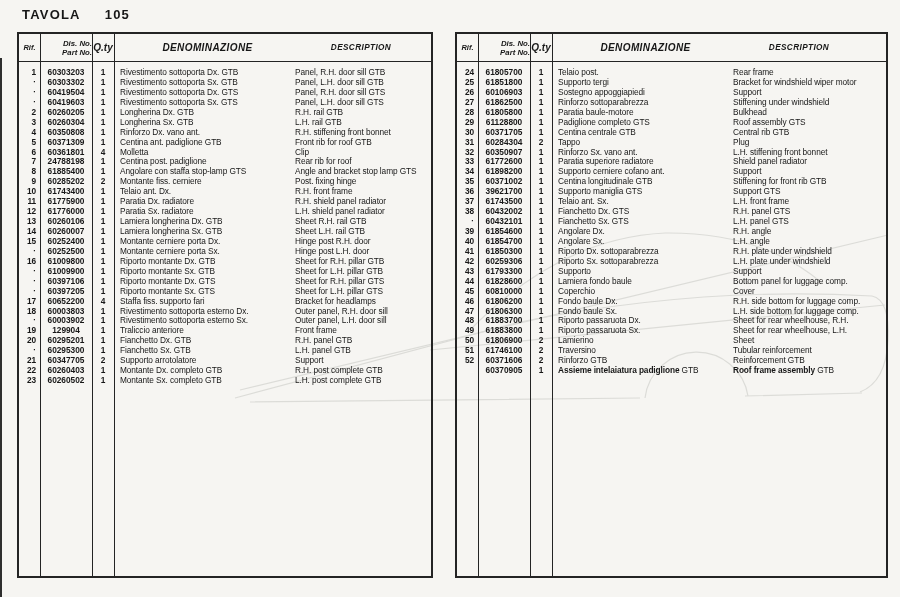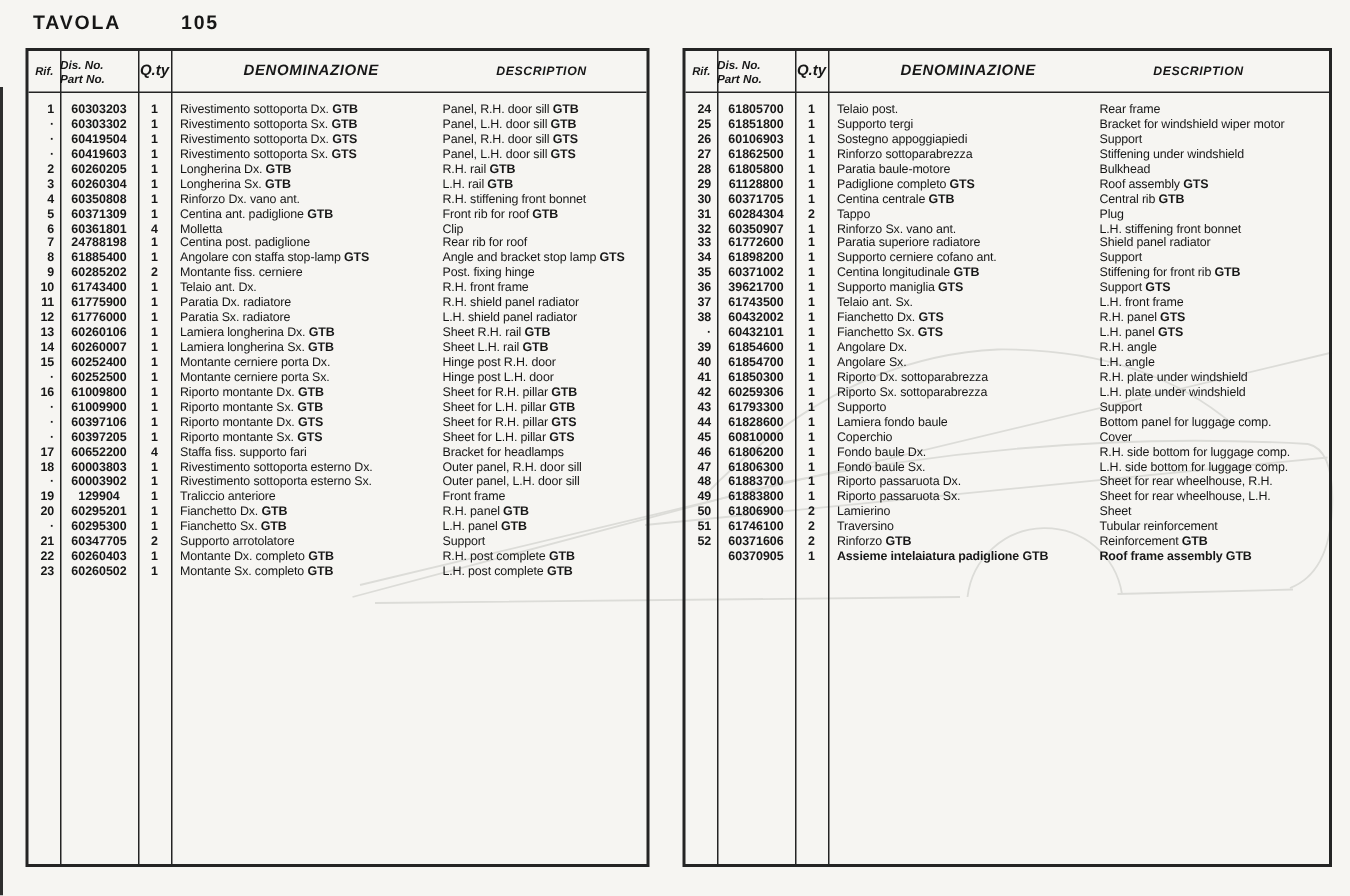--- a/index.html
+++ b/index.html
@@ -10,48 +10,48 @@
   }
   html,body{margin:0;padding:0;}
   body{
     width:900px;height:597px;position:relative;overflow:hidden;
     background:var(--paper);
     font-family:"Liberation Sans", sans-serif;
     color:var(--ink);
     -webkit-font-smoothing:antialiased;
   }
   .scan-edge{position:absolute;left:0;top:58px;width:2px;height:539px;background:#2e2e2e;}
-  .page-title{position:absolute;left:22px;top:7px;display:flex;gap:40px;
+  .page-title{position:absolute;left:22px;top:7px;display:flex;gap:24px;
     font-size:13px;font-weight:700;letter-spacing:1.2px;}
   .watermark{position:absolute;left:0;top:0;width:900px;height:597px;pointer-events:none;}
 
   .ptable{position:absolute;top:32px;height:546px;border:2px solid var(--line);
     box-sizing:border-box;background:transparent;}
   .ptable.left{left:17px;width:416px;}
   .ptable.right{left:455px;width:433px;}
 
   .vline{position:absolute;top:0;bottom:0;width:1px;background:var(--line);}
   .vl-rif{left:21px;} .vl-part{left:73px;} .vl-qty{left:95px;}
 
   .thead{position:absolute;left:0;top:0;right:0;height:27px;border-bottom:1px solid var(--line);
     font-style:italic;font-weight:700;padding-left:36px;}
   .th-rif{position:absolute;left:0;width:21px;top:0;height:100%;display:flex;align-items:center;justify-content:center;font-size:7.5px;}
-  .th-dis{position:absolute;left:21px;width:52px;top:0;height:100%;display:flex;flex-direction:column;align-items:flex-start;justify-content:center;font-size:7.8px;line-height:9px;}
+  .th-dis{position:absolute;left:21px;width:52px;top:0;height:100%;display:flex;flex-direction:column;align-items:flex-end;justify-content:center;font-size:7.8px;line-height:9px;}
   .th-qty{position:absolute;left:73px;width:22px;top:0;height:100%;display:flex;align-items:center;justify-content:center;font-size:10px;}
   .th-den{position:absolute;left:101px;width:175px;top:0;height:100%;display:flex;align-items:center;justify-content:center;font-size:10px;letter-spacing:.4px;}
   .th-desc{position:absolute;left:276px;width:132px;top:0;height:100%;display:flex;align-items:center;justify-content:center;font-size:8.2px;letter-spacing:.4px;}
 
   .tbody{position:absolute;left:0;top:27px;right:0;bottom:0;padding-top:7px;}
   .row{position:relative;height:9.95px;line-height:9.95px;font-size:8.3px;letter-spacing:-0.1px;white-space:nowrap;}
   .c-rif{position:absolute;left:0;width:17px;text-align:right;font-weight:700;}
   .c-part{position:absolute;left:21px;width:52px;text-align:center;font-weight:700;letter-spacing:0;}
   .c-qty{position:absolute;left:73px;width:22px;text-align:center;font-weight:700;}
   .c-den{position:absolute;left:101px;}
   .c-desc{position:absolute;left:276px;}
-  .row b{font-weight:700;}
+  .row b{font-weight:400;}
   .bold-row .c-den,.bold-row .c-desc{font-weight:700;}
 </style>
 </head>
 <body>
 
 <div class="scan-edge"></div>
 
 <svg class="watermark" viewBox="0 0 900 597">
   <g fill="none" stroke="#dcdcd8" stroke-width="1.2">
     <path d="M 235 398 L 520 322 Q 700 286 872 296"></path>

